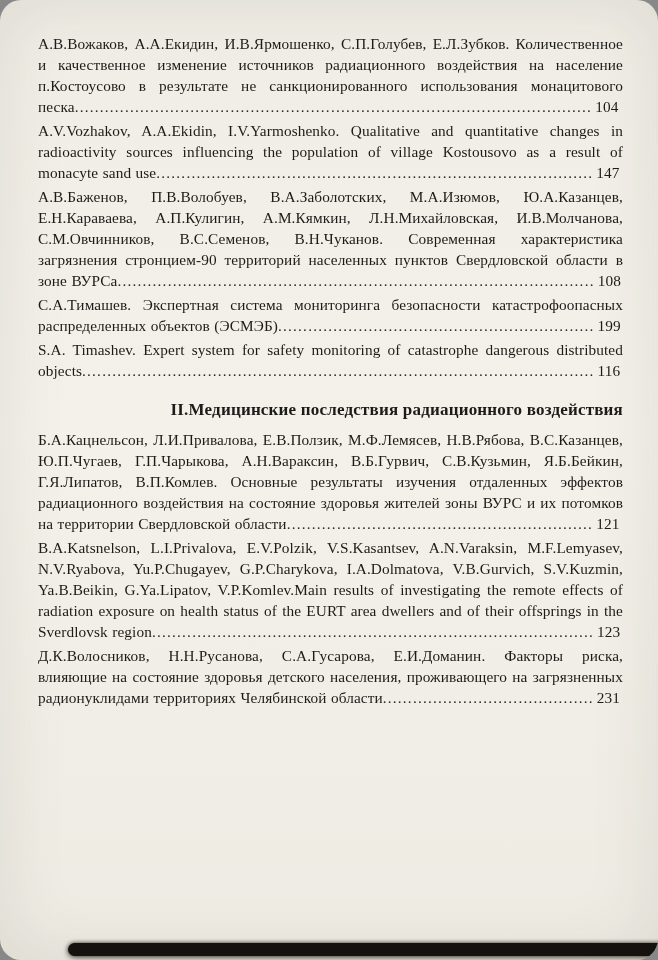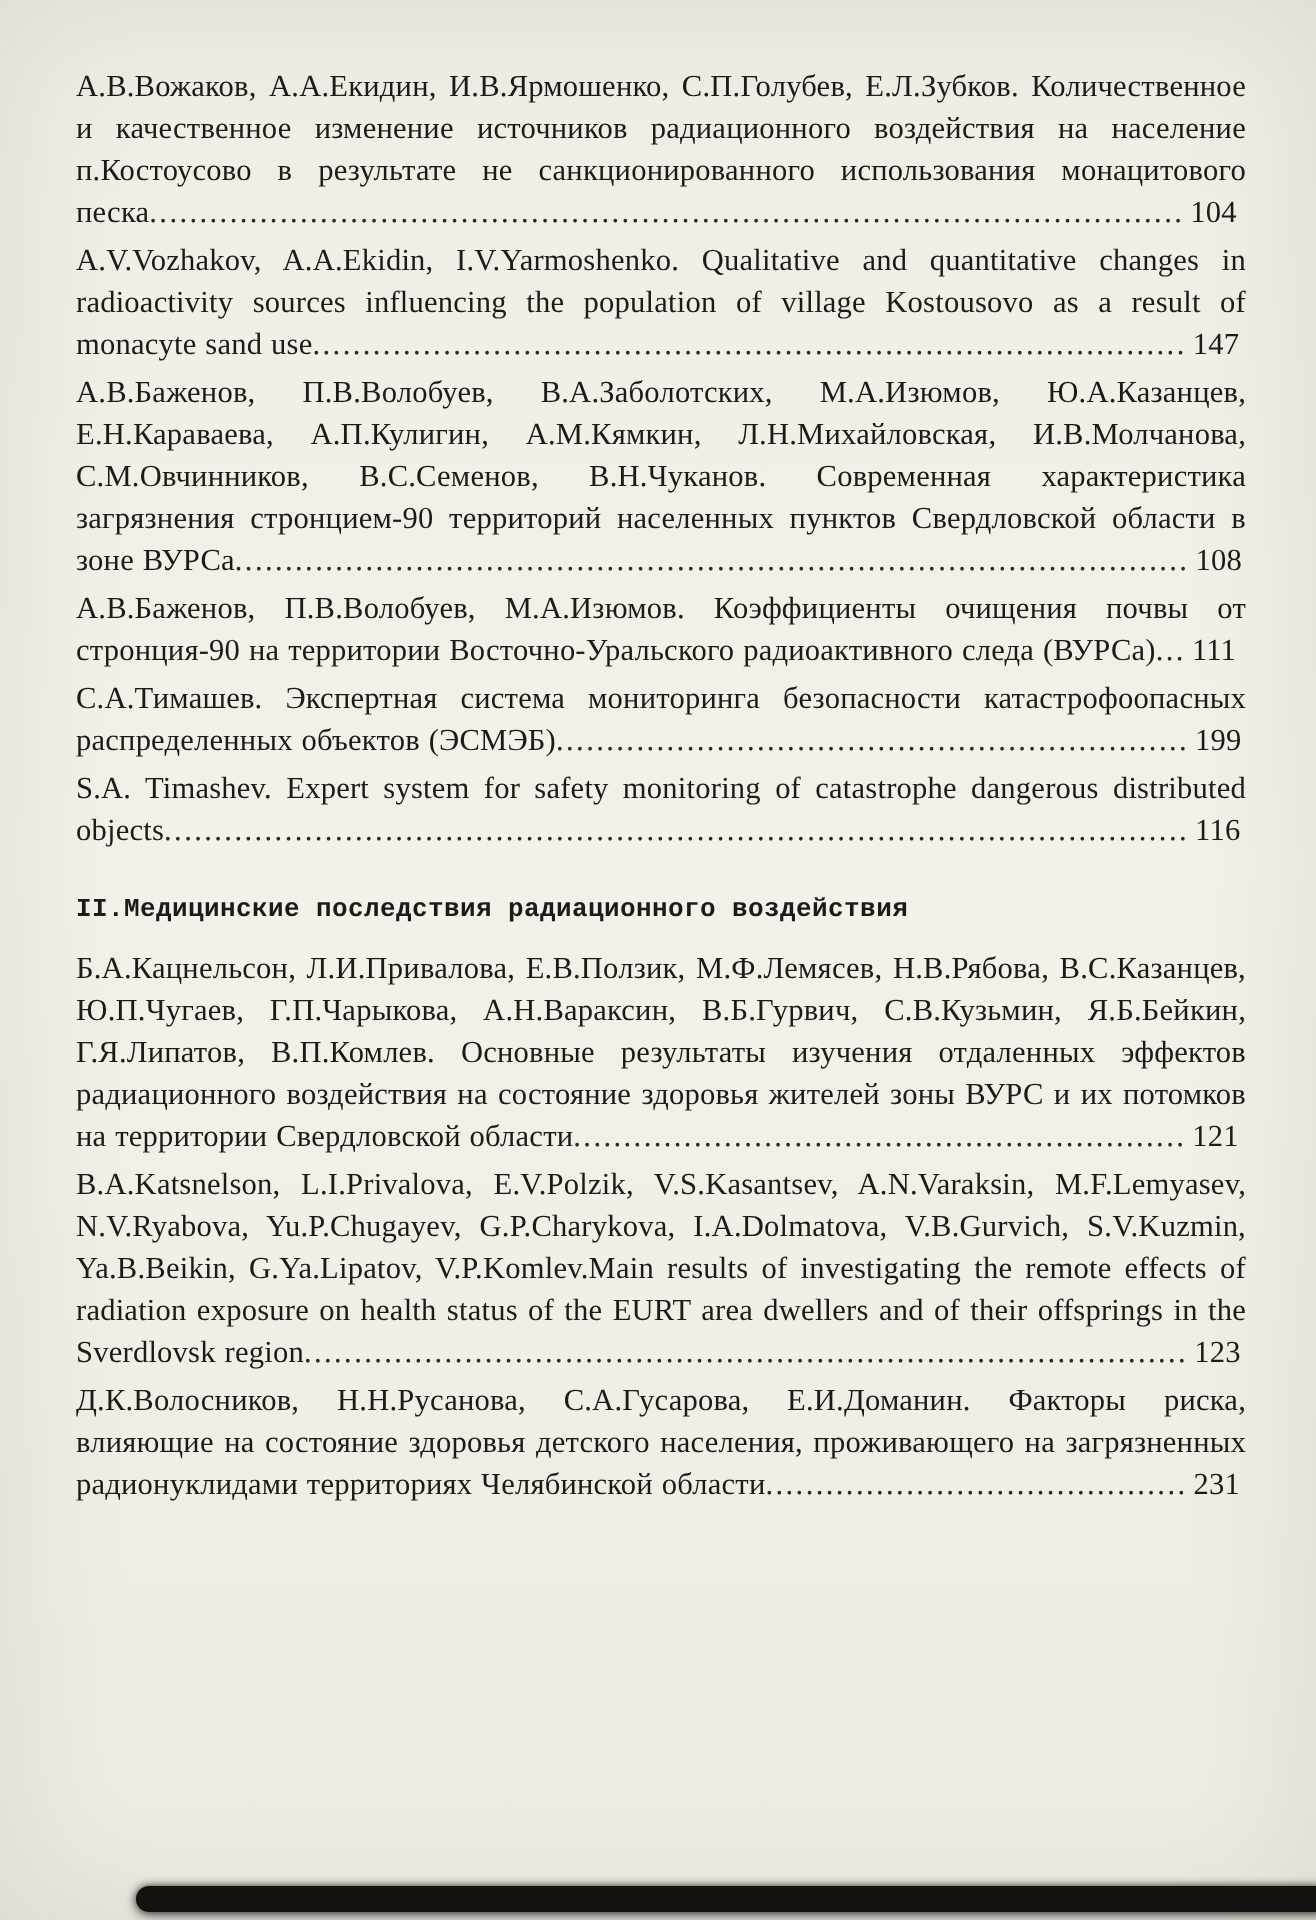--- a/index.html
+++ b/index.html
@@ -10,20 +10,21 @@
   .page {
     position: relative;
     width: 658px;
     height: 960px;
     margin: 0 auto;
     background: linear-gradient(180deg, #f0ede6 0%, #f3f1ea 45%, #eeebe3 100%);
     box-shadow: inset 0 0 70px rgba(60,50,30,0.10);
     overflow: hidden;
     font-family: "Liberation Serif", "DejaVu Serif", serif;
     color: #1d1b18;
+    border-radius: 21px;
   }
   .content {
     position: absolute;
     top: 33px;
     left: 38px;
     right: 35px;
   }
   .entry {
     margin: 0 0 3px 0;
     font-size: 15.3px;
@@ -40,47 +41,45 @@
     color: #2a2824;
     white-space: normal;
     word-break: break-all;
   }
   .entry .pg {
     padding-left: 3px;
     color: #1d1b18;
   }
   .section-heading {
     margin: 18px 0 9px 0;
-    font-size: 13px;
+    font-size: 17px;
     line-height: 21px;
     font-weight: bold;
-    text-align: left;
+    text-align: right;
     letter-spacing: 0.2px;
-    font-family: Liberation Mono, monospace;
   }
   .scan-bar {
     position: absolute;
     bottom: 4px;
     left: 68px;
     right: -3px;
     height: 13px;
     background: #14110e;
     border-radius: 8px 0 0 8px;
     box-shadow: 0 0 4px rgba(20,15,10,0.75), 0 2px 6px rgba(20,15,10,0.4);
   }
 </style>
 </head>
 <body>
 
 <div class="page">
   <div class="content" id="toc-root">
       <p class="entry"><span class="t">А.В.Вожаков, А.А.Екидин, И.В.Ярмошенко, С.П.Голубев, Е.Л.Зубков. Количественное и качественное изменение источников радиационного воздействия на население п.Костоусово в результате не санкционированного использования монацитового песка</span><span class="dots">.......................................................................................................</span><span class="pg">104</span></p>
       <p class="entry"><span class="t">A.V.Vozhakov, A.A.Ekidin, I.V.Yarmoshenko. Qualitative and quantitative changes in radioactivity sources influencing the population of village Kostousovo as a result of monacyte sand use</span><span class="dots">.......................................................................................</span><span class="pg">147</span></p>
       <p class="entry"><span class="t">А.В.Баженов, П.В.Волобуев, В.А.Заболотских, М.А.Изюмов, Ю.А.Казанцев, Е.Н.Караваева, А.П.Кулигин, А.М.Кямкин, Л.Н.Михайловская, И.В.Молчанова, С.М.Овчинников, В.С.Семенов, В.Н.Чуканов. Современная характеристика загрязнения стронцием-90 территорий населенных пунктов Свердловской области в зоне ВУРСа</span><span class="dots">...............................................................................................</span><span class="pg">108</span></p>
-      <p class="entry"><span class="t">А.В.Баженов, П.В.Волобуев, М.А.Изюмов. Коэффициенты очищения почвы от стронция-90 на территории Восточно-Уральского радиоактивного следа (ВУРСа)</span><span class="dots">...</span><span class="pg">111</span></p>
       <p class="entry"><span class="t">С.А.Тимашев. Экспертная система мониторинга безопасности катастрофоопасных распределенных объектов (ЭСМЭБ)</span><span class="dots">...............................................................</span><span class="pg">199</span></p>
       <p class="entry"><span class="t">S.A. Timashev. Expert system for safety monitoring of catastrophe dangerous distributed objects</span><span class="dots">......................................................................................................</span><span class="pg">116</span></p>
       <h2 class="section-heading">II.Медицинские последствия радиационного воздействия</h2>
       <p class="entry"><span class="t">Б.А.Кацнельсон, Л.И.Привалова, Е.В.Ползик, М.Ф.Лемясев, Н.В.Рябова, В.С.Казанцев, Ю.П.Чугаев, Г.П.Чарыкова, А.Н.Вараксин, В.Б.Гурвич, С.В.Кузьмин, Я.Б.Бейкин, Г.Я.Липатов, В.П.Комлев. Основные результаты изучения отдаленных эффектов радиационного воздействия на состояние здоровья жителей зоны ВУРС и их потомков на территории Свердловской области</span><span class="dots">.............................................................</span><span class="pg">121</span></p>
       <p class="entry"><span class="t">B.A.Katsnelson, L.I.Privalova, E.V.Polzik, V.S.Kasantsev, A.N.Varaksin, M.F.Lemyasev, N.V.Ryabova, Yu.P.Chugayev, G.P.Charykova, I.A.Dolmatova, V.B.Gurvich, S.V.Kuzmin, Ya.B.Beikin, G.Ya.Lipatov, V.P.Komlev.Main results of investigating the remote effects of radiation exposure on health status of the EURT area dwellers and of their offsprings in the Sverdlovsk region</span><span class="dots">........................................................................................</span><span class="pg">123</span></p>
       <p class="entry"><span class="t">Д.К.Волосников, Н.Н.Русанова, С.А.Гусарова, Е.И.Доманин. Факторы риска, влияющие на состояние здоровья детского населения, проживающего на загрязненных радионуклидами территориях Челябинской области</span><span class="dots">..........................................</span><span class="pg">231</span></p>
     </div>
   <div class="scan-bar"></div>
 </div>
 

